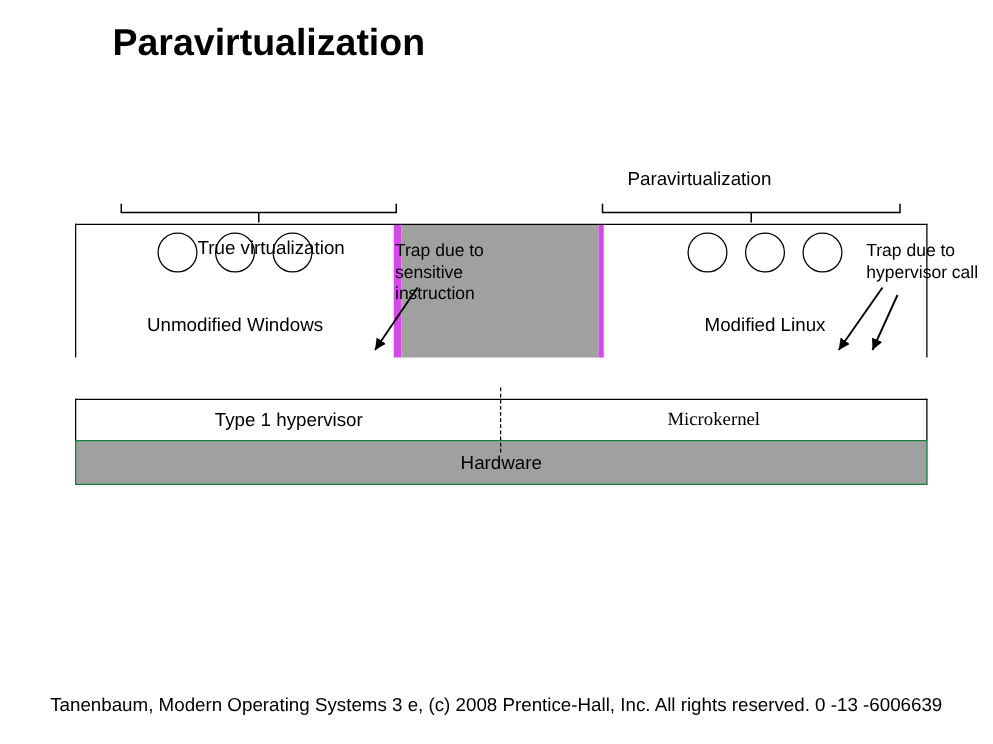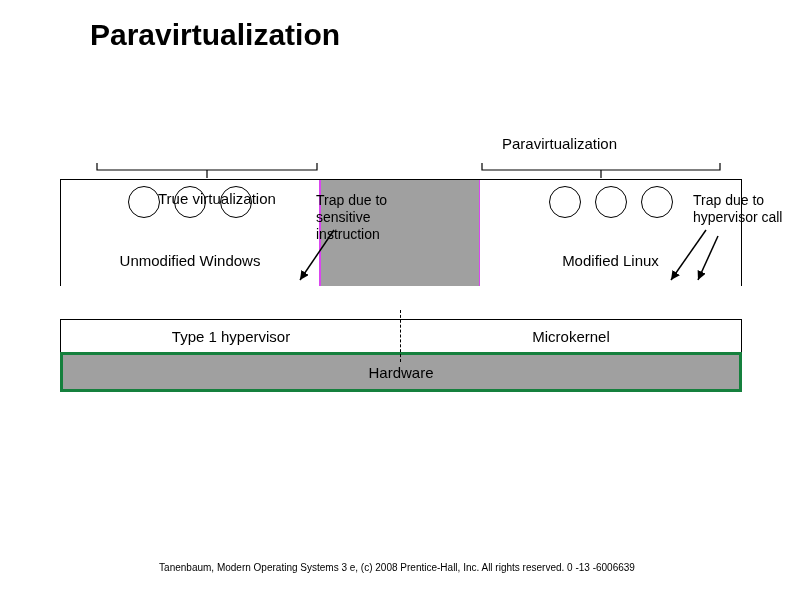--- a/index.html
+++ b/index.html
@@ -9,53 +9,53 @@
 
   
   .top-labels{position:relative;height:44px;}
   .lbl{position:absolute;font-size:15px;}
   .lbl-true{left:98px;top:16px;margin-top:39px;}
   .lbl-para{left:442px;top:0;}
 
   
   .os-row{border:1px solid #000;border-bottom:none;height:106px;display:flex;}
   .os-box{position:relative;box-sizing:border-box;}
-  .os-left{width:260px;border-right:2px solid #d946ef;}
+  .os-left{width:260px;border-right:6px solid #d946ef;}
   .os-mid{width:158px;background:#a0a0a0;}
-  .os-right{width:262px;border-left:1px solid #d946ef;}
+  .os-right{width:262px;border-left:4px solid #d946ef;}
   .circles{display:flex;gap:14px;justify-content:center;padding-top:6px;height:48px;}
   .circ{width:32px;height:32px;border:1px solid #000;border-radius:50%;box-sizing:border-box;}
   .os-label{position:absolute;left:0;right:0;text-align:center;top:72px;font-size:15px;}
 
   
   .hv-row{border:1px solid #000;border-bottom:none;height:32px;display:flex;margin-top:33px;}
   .hv-box{box-sizing:border-box;display:flex;align-items:center;justify-content:center;font-size:15px;}
   .hv-left{width:340px;}
-  .hv-right{width:340px;border-left:none;}
+  .hv-right{width:340px;border-left:none;font-family:Liberation Serif, serif;}
   
   .dash-wrap{width:0;position:relative;}
   .dash{position:absolute;left:-1px;top:-10px;height:52px;border-left:1.5px dashed #000;}
 
   
-  .hw-row{border:3px solid #15803d;height:34px;background:#a0a0a0;display:flex;align-items:center;justify-content:center;font-size:15px;}
+  .hw-row{border:1px solid #15803d;height:34px;background:#a0a0a0;display:flex;align-items:center;justify-content:center;font-size:15px;}
 
   
   .callout{position:absolute;font-size:14px;line-height:1.2;}
   .call1{left:316px;top:192px;width:100px;text-align:left;}
   .call2{left:693px;top:192px;width:100px;text-align:left;}
 
   
   svg.arrows{position:absolute;left:0;top:0;pointer-events:none;}
 
   
   .bullets{position:absolute;left:84px;top:452px;font-size:16px;font-weight:700;}
   .bullet-dot{display:inline-block;width:14px;height:14px;border:1.5px solid #ce8b4e;border-radius:50%;margin-right:14px;position:relative;top:2px;}
 
   
-  .footer{position:absolute;left:0;right:0;bottom:22px;text-align:center;font-size:10px;color:#000;}
+  .footer{position:absolute;left:0;right:0;bottom:22px;text-align:center;font-size:15px;color:#000;}
 </style>
 </head>
 <body>
 
 <div class="slide">
 
   <div class="title">Paravirtualization</div>
 
   <div class="diagram">
 

